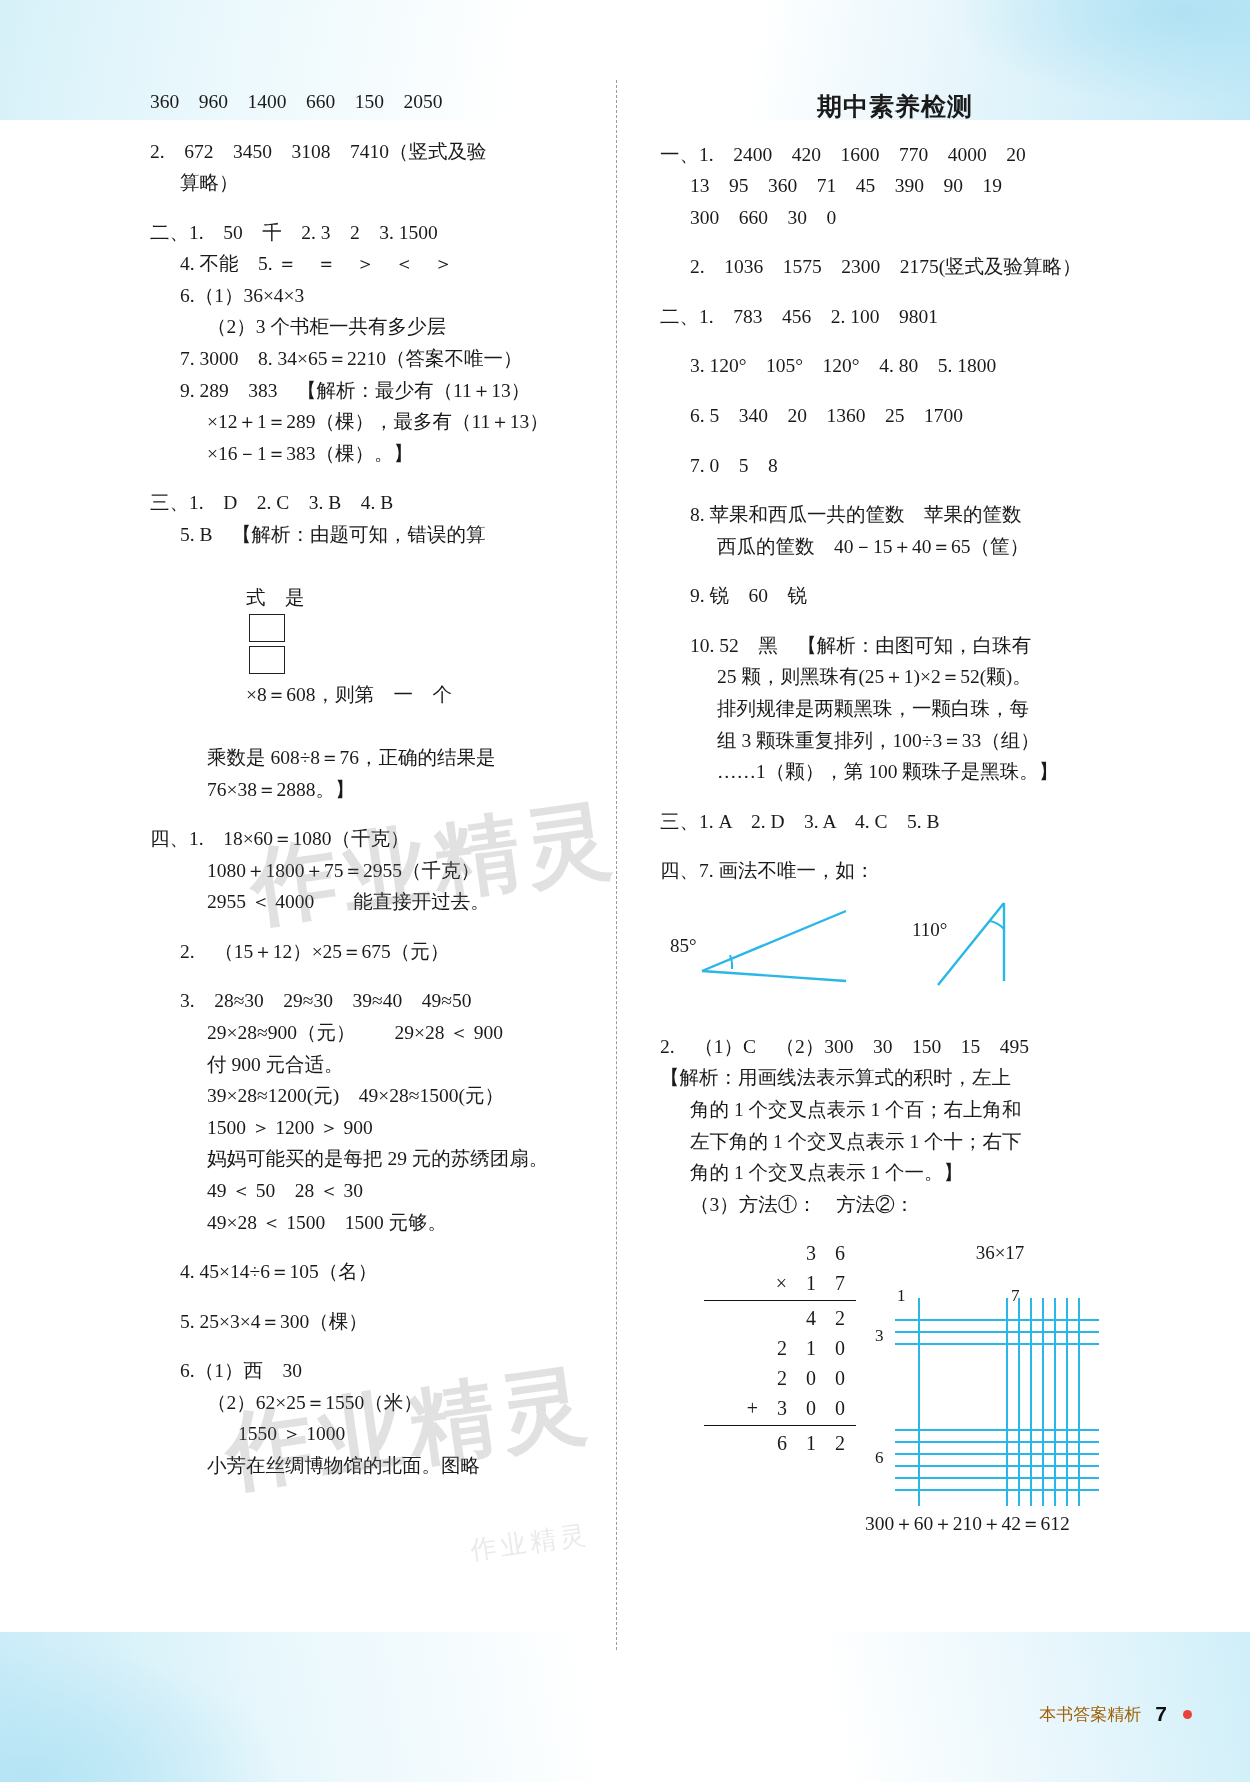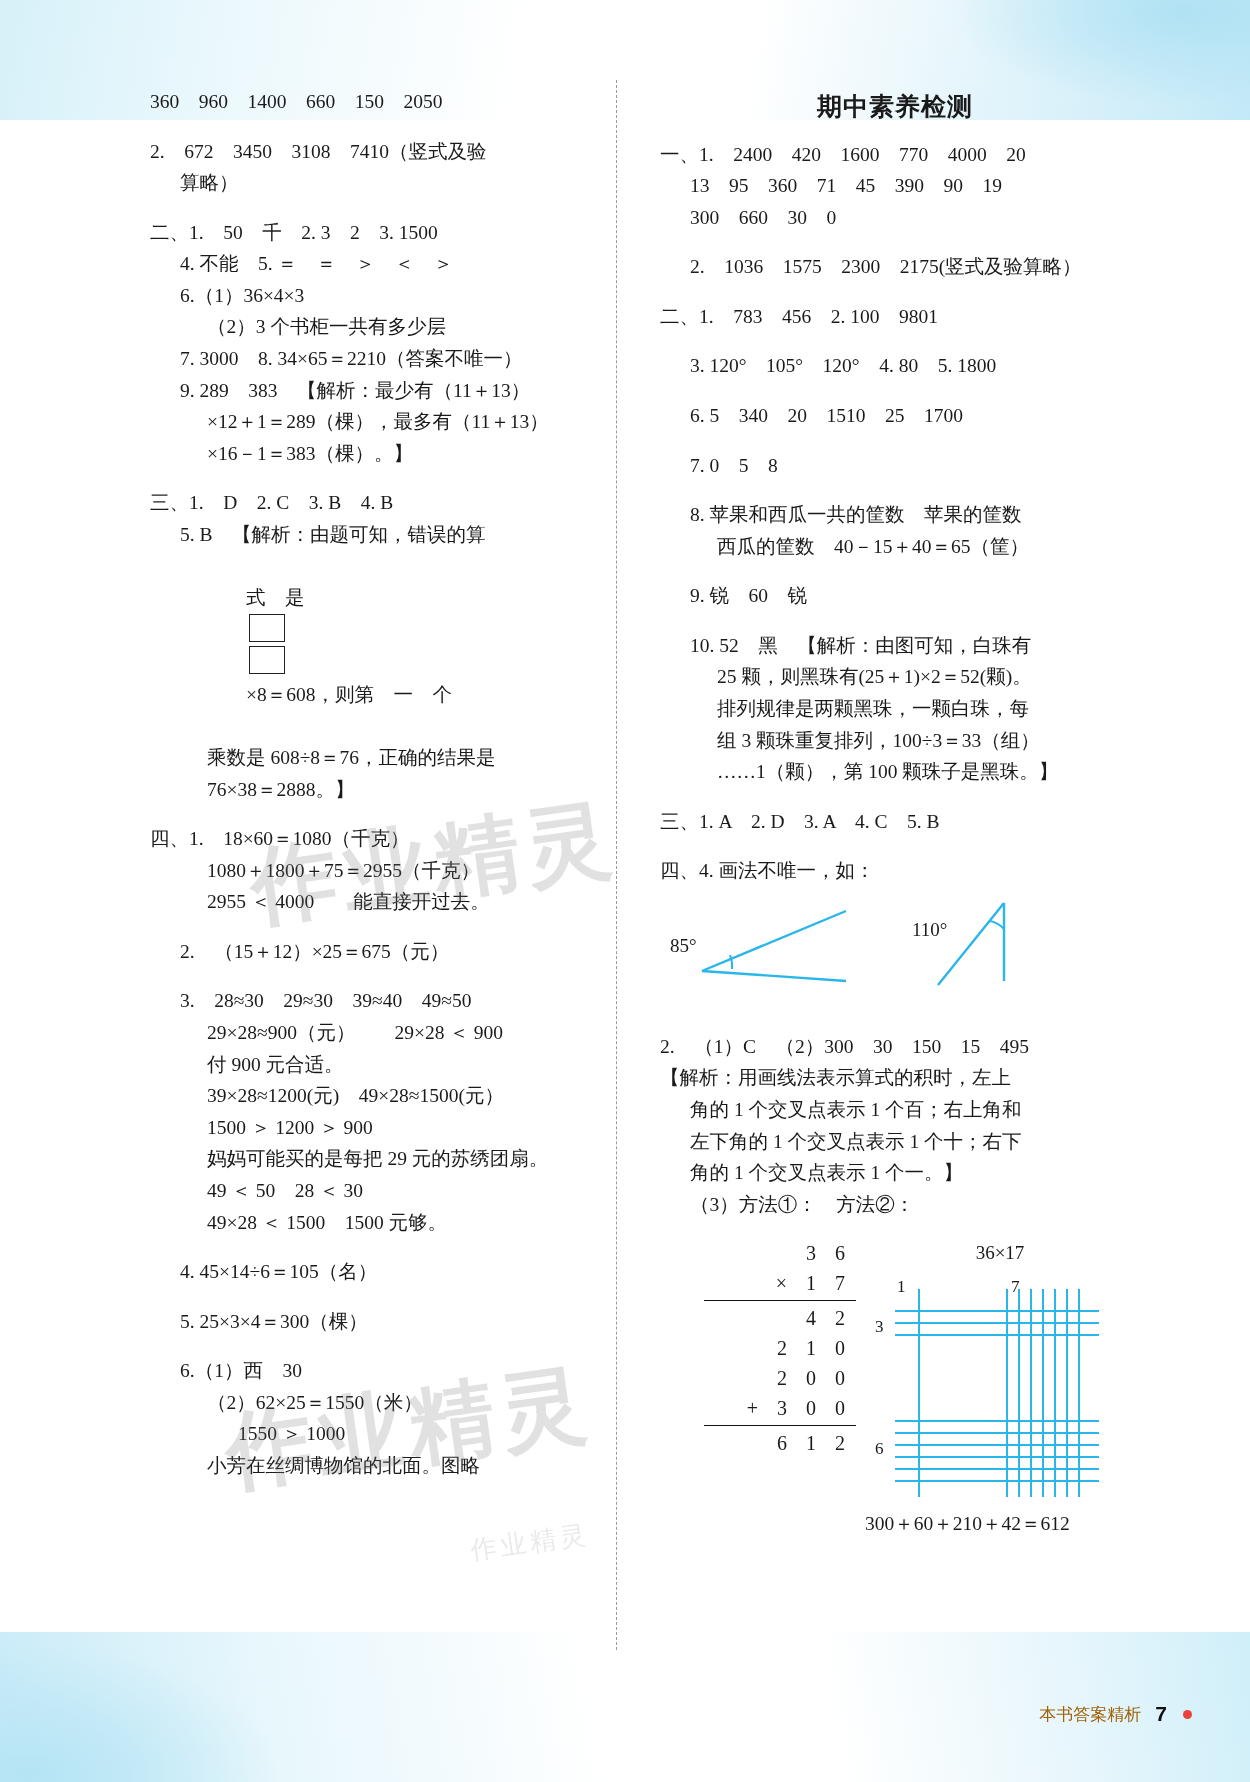--- a/index.html
+++ b/index.html
@@ -187,32 +187,32 @@
 
     <div class="col col-right">
       <div class="ctitle">期中素养检测</div>
 
       <div class="line">一、1.　2400　420　1600　770　4000　20</div>
       <div class="line indent1">13　95　360　71　45　390　90　19</div>
       <div class="line indent1">300　660　30　0</div>
       <div class="line indent1 blk">2.　1036　1575　2300　2175(竖式及验算略）</div>
       <div class="line blk">二、1.　783　456　2. 100　9801</div>
       <div class="line indent1 blk">3. 120°　105°　120°　4. 80　5. 1800</div>
-      <div class="line indent1 blk">6. 5　340　20　1510　25　1700</div>
+      <div class="line indent1 blk">6. 5　340　20　1360　25　1700</div>
       <div class="line indent1 blk">7. 0　5　8</div>
       <div class="line indent1 blk">8. 苹果和西瓜一共的筐数　苹果的筐数</div>
       <div class="line indent2">西瓜的筐数　40－15＋40＝65（筐）</div>
       <div class="line indent1 blk">9. 锐　60　锐</div>
       <div class="line indent1 blk">10. 52　黑　【解析：由图可知，白珠有</div>
       <div class="line indent2">25 颗，则黑珠有(25＋1)×2＝52(颗)。</div>
       <div class="line indent2">排列规律是两颗黑珠，一颗白珠，每</div>
       <div class="line indent2">组 3 颗珠重复排列，100÷3＝33（组）</div>
       <div class="line indent2">……1（颗），第 100 颗珠子是黑珠。】</div>
       <div class="line blk">三、1. A　2. D　3. A　4. C　5. B</div>
-      <div class="line blk">四、4. 画法不唯一，如：</div>
+      <div class="line blk">四、7. 画法不唯一，如：</div>
 
       <div class="angles">
         <svg class="ang-svg" width="470" height="120" viewBox="0 0 470 120">
 
           <line x1="42" y1="78" x2="186" y2="18" stroke="#29b6e8" stroke-width="2.4"></line>
           <line x1="42" y1="78" x2="186" y2="88" stroke="#29b6e8" stroke-width="2.4"></line>
           <path d="M 72 76 A 30 30 0 0 0 70 62" fill="none" stroke="#29b6e8" stroke-width="2"></path>
 
           <line x1="278" y1="92" x2="344" y2="10" stroke="#29b6e8" stroke-width="2.4"></line>
           <line x1="344" y1="10" x2="344" y2="88" stroke="#29b6e8" stroke-width="2.4"></line>
@@ -239,21 +239,21 @@
             <div class="r">4 2</div>
             <div class="r">2 1 0</div>
             <div class="r">2 0 0</div>
             <div class="r">+ 3 0 0</div>
             <div class="rule"></div>
             <div class="r">6 1 2</div>
           </div>
         </div>
 
         <div class="grid-wrap">
-          <div style="text-align:center;font-size:19px;margin-bottom:6px;width:250px;">36×17</div>
+          <div style="text-align:center;font-size:19px;margin-bottom:15px;width:250px;">36×17</div>
           <div style="position:relative;width:250px;height:220px;">
             <div style="position:absolute;left:22px;top:-2px;font-size:17px;">1</div>
             <div style="position:absolute;left:136px;top:-2px;font-size:17px;">7</div>
             <div style="position:absolute;left:0px;top:38px;font-size:17px;">3</div>
             <div style="position:absolute;left:0px;top:160px;font-size:17px;">6</div>
             <svg width="250" height="215" viewBox="0 0 250 215" style="position:absolute;left:14px;top:14px;">
               <g stroke="#29b6e8" stroke-width="2">
 
                 <line x1="6" y1="22" x2="210" y2="22"></line>
                 <line x1="6" y1="34" x2="210" y2="34"></line>

